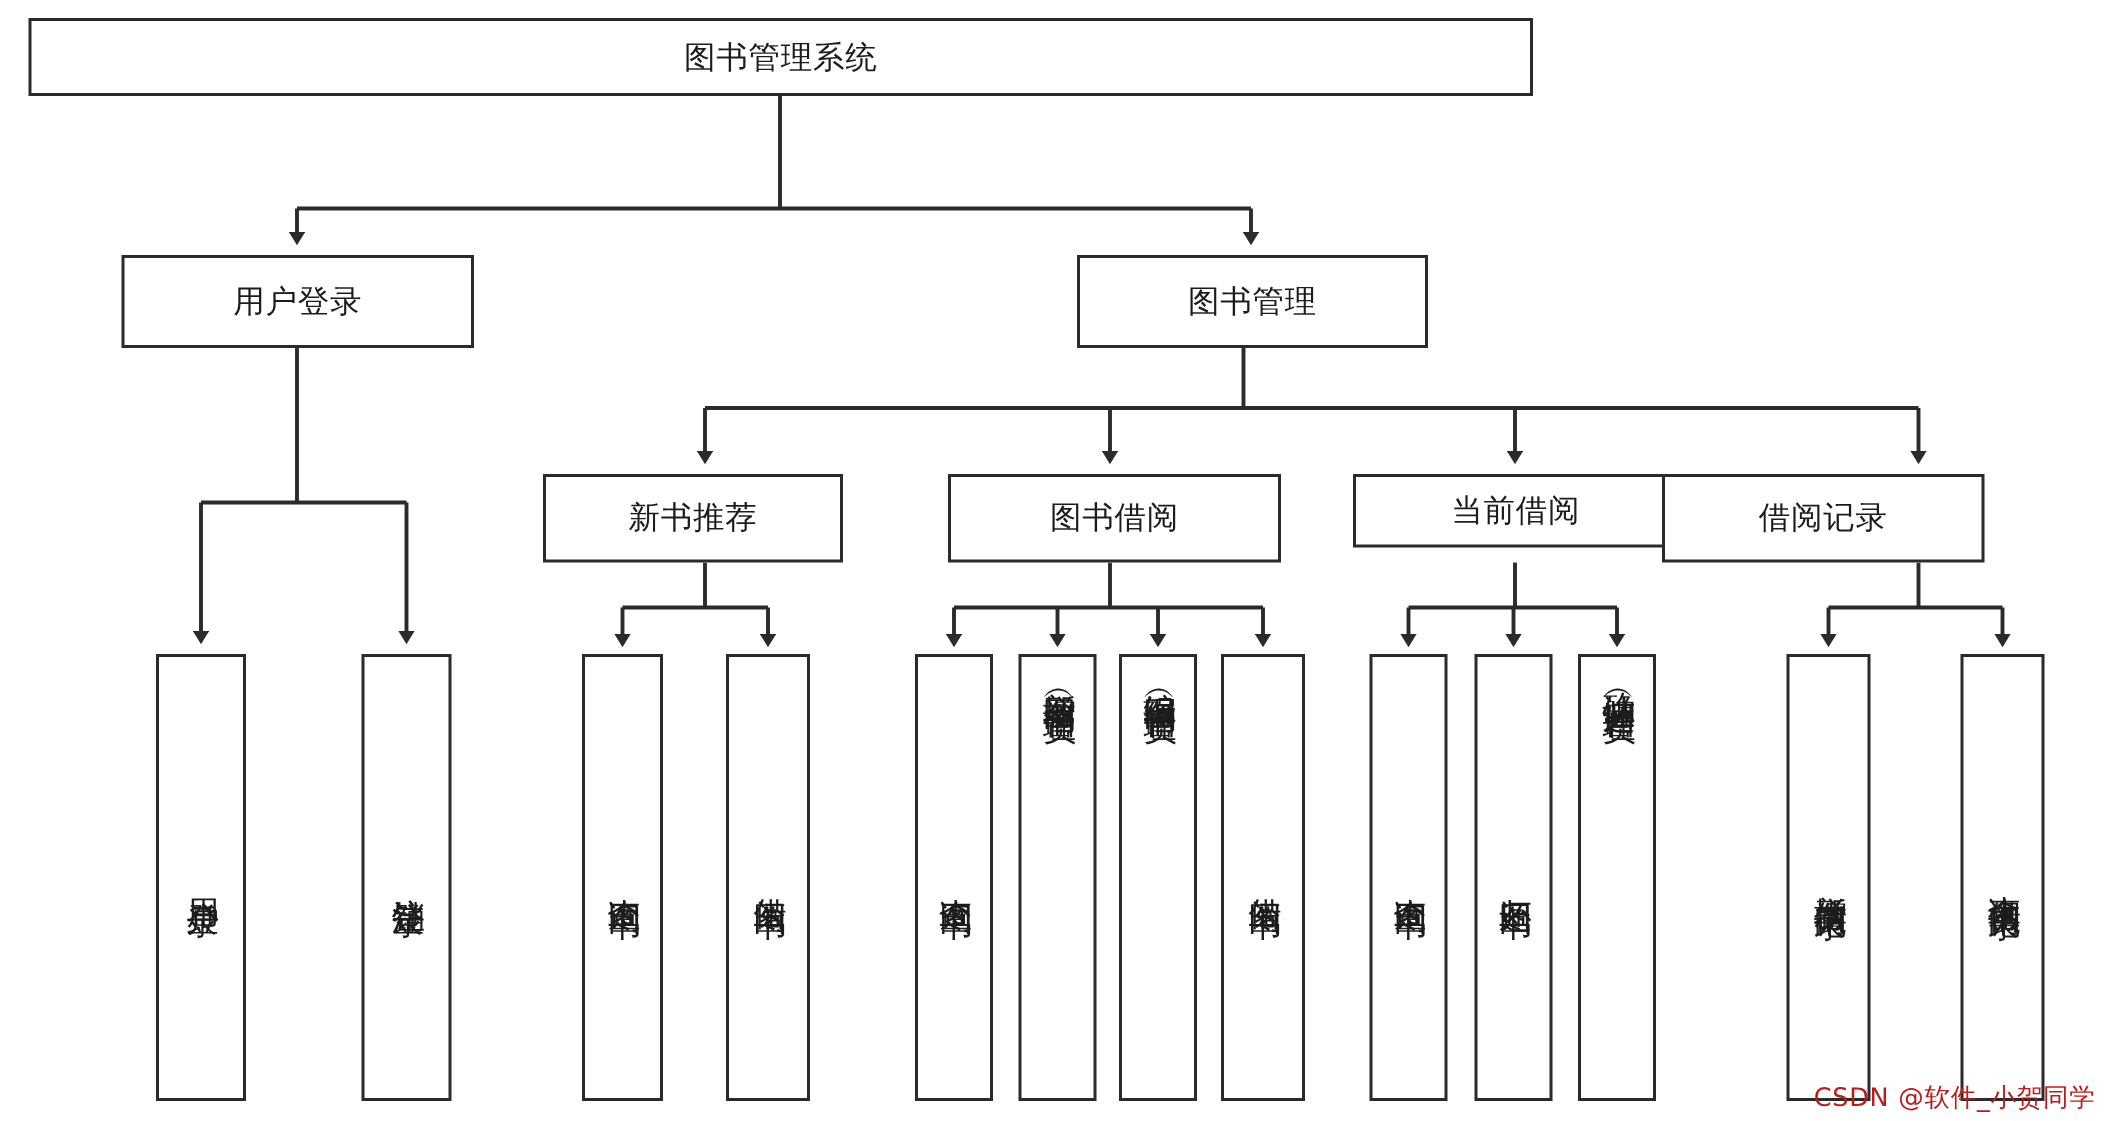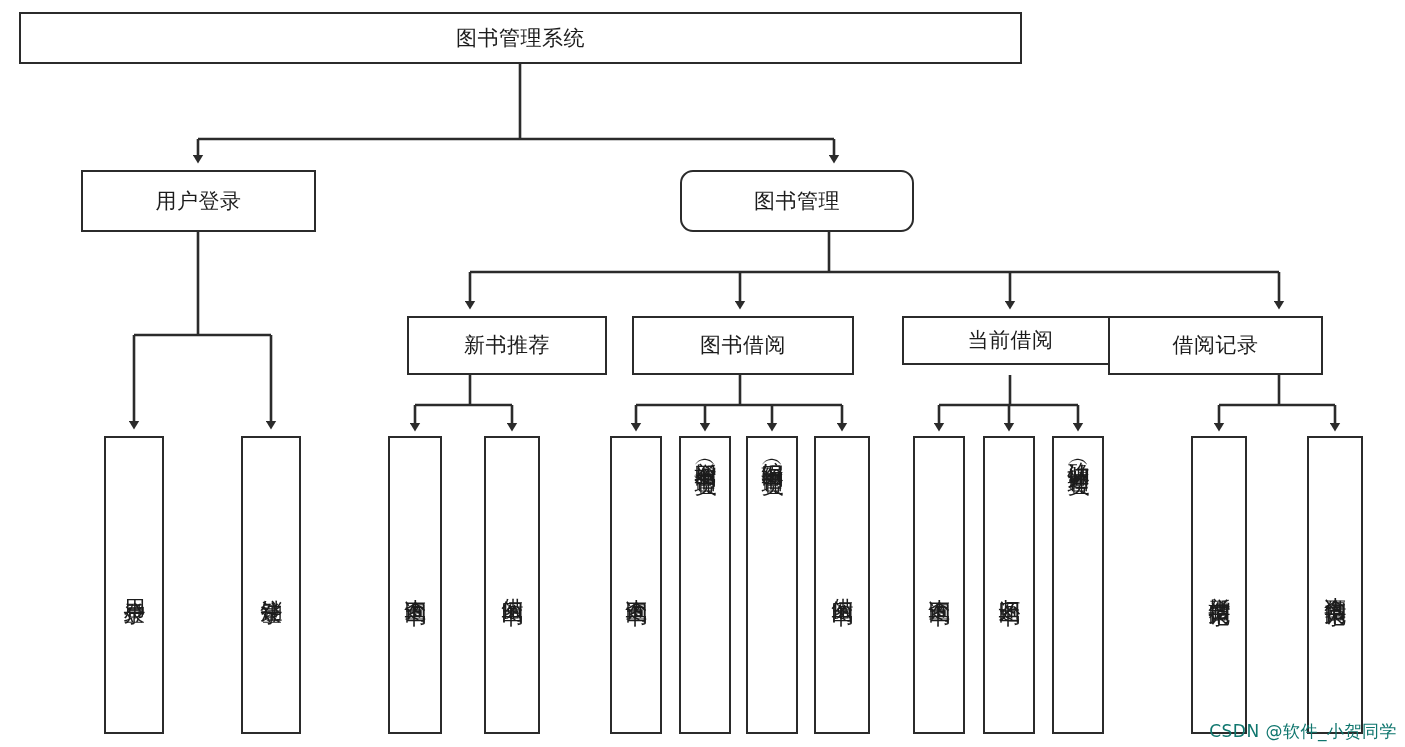--- a/index.html
+++ b/index.html
@@ -54,21 +54,21 @@
     white-space:normal;
     display:block;
   }
   .node.leaf.align-mid{align-items:center;}
   .node.leaf.align-top{align-items:flex-start;padding-top:6px;}
   #watermark{
     position:absolute;
     right:8px;
     bottom:4px;
     font-size:17px;
-    color:#0f766e;
+    color:#b91c1c;
     letter-spacing:0.5px;
     z-index:5;
     white-space:nowrap;
     font-family:"DejaVu Sans","Liberation Sans",sans-serif;
   }
 </style>
 </head>
 <body>
 
 <div id="diagram-root">
@@ -123,25 +123,25 @@
     </g>
   </svg>
 
   <div class="node root" style="left:19px;top:12px;width:1003px;height:52px;">
     <span class="node-label">图书管理系统</span>
   </div>
 
   <div class="node" style="left:81px;top:170px;width:235px;height:62px;">
     <span class="node-label">用户登录</span>
   </div>
-  <div class="node" style="left:680px;top:170px;width:234px;height:62px;border-radius:13px;">
+  <div class="node" style="left:718px;top:170px;width:234px;height:62px;">
     <span class="node-label">图书管理</span>
   </div>
 
-  <div class="node" style="left:362px;top:316px;width:200px;height:59px;margin-left:45px;">
+  <div class="node" style="left:362px;top:316px;width:200px;height:59px;">
     <span class="node-label">新书推荐</span>
   </div>
   <div class="node" style="left:632px;top:316px;width:222px;height:59px;">
     <span class="node-label">图书借阅</span>
   </div>
   <div class="node" style="left:902px;top:316px;width:217px;height:49px;">
     <span class="node-label">当前借阅</span>
   </div>
   <div class="node" style="left:1108px;top:316px;width:215px;height:59px;">
     <span class="node-label">借阅记录</span>

